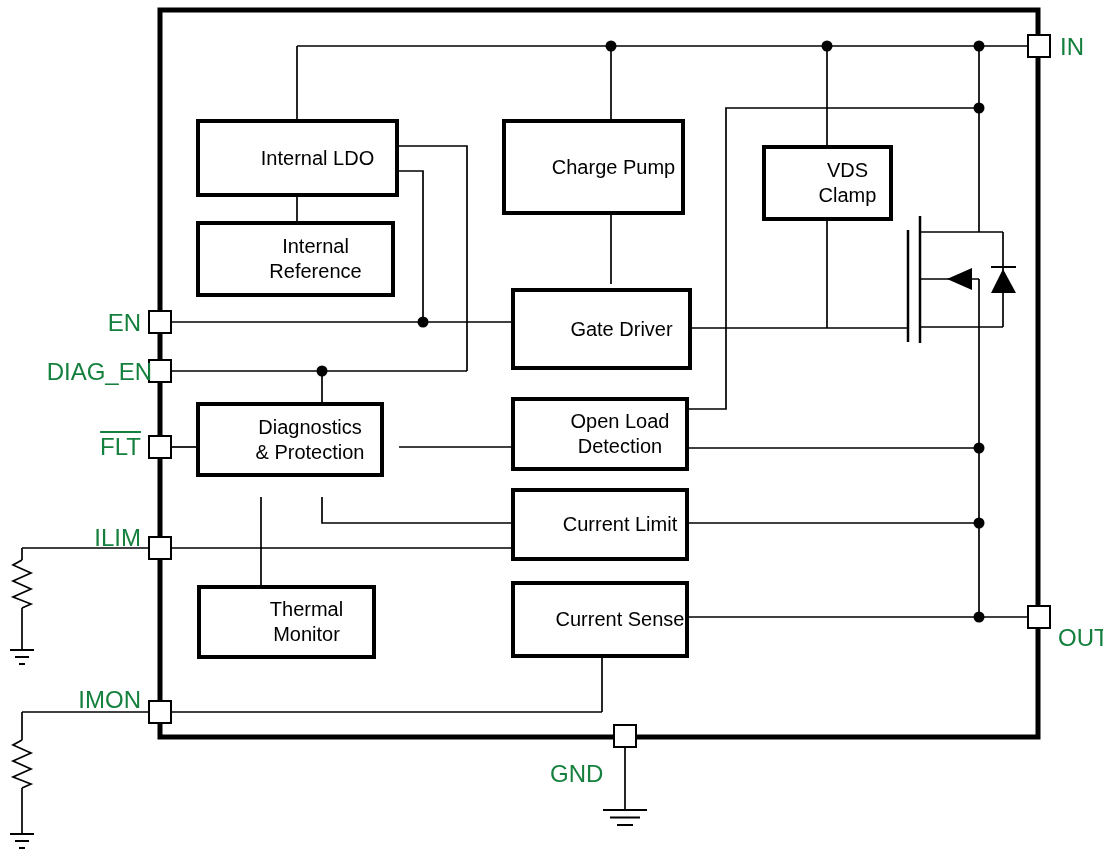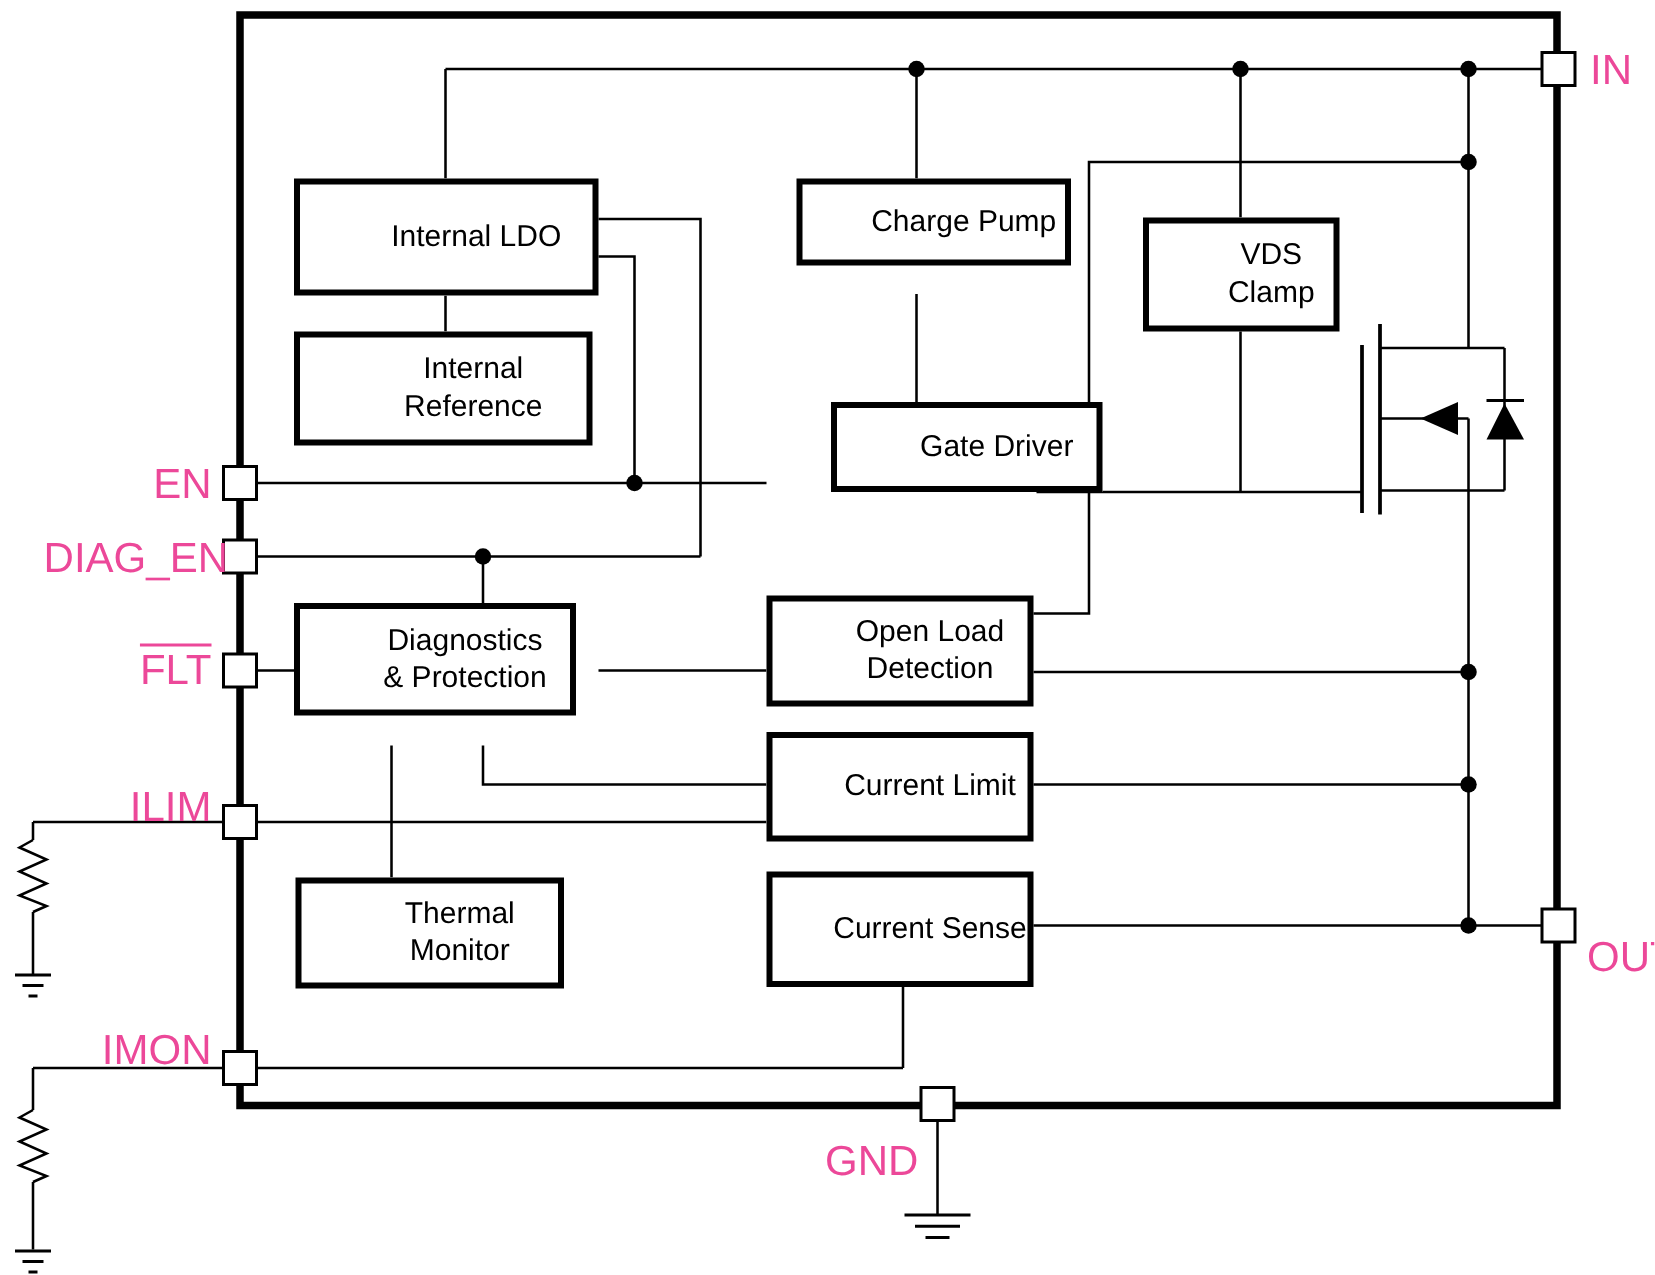--- a/index.html
+++ b/index.html
@@ -31,23 +31,23 @@
     justify-content: center;
     text-align: center;
     font-size: 20px;
     line-height: 25px;
     white-space: pre-line;
     color: #000000;
     padding-left: 40px;
   }
   .pin-label {
     position: absolute;
-    font-size: 28px;
+    font-size: 24px;
     line-height: 22px;
-    color: #ec4899;
+    color: #15803d;
     white-space: nowrap;
   }
   .pin-label.left {
     left: 0;
     width: 141px;
     text-align: right;
   }
   .overline {
     text-decoration: overline;
   }
@@ -162,25 +162,25 @@
       <rect x="149" y="701" width="22" height="22"></rect>
       <rect x="1028" y="606" width="22" height="22"></rect>
       <rect x="614" y="725" width="22" height="22"></rect>
     </g>
   </svg>
 
   <div class="block" style="left:196px; top:119px; width:203px; height:78px;">Internal LDO</div>
 
   <div class="block" style="left:196px; top:221px; width:199px; height:76px;">Internal Reference</div>
 
-  <div class="block" style="left:531px; top:119px; width:183px; height:58px;">Charge Pump</div>
+  <div class="block" style="left:502px; top:119px; width:183px; height:96px;">Charge Pump</div>
 
   <div class="block" style="left:762px; top:145px; width:131px; height:76px;">VDS Clamp</div>
 
-  <div class="block" style="left:511px; top:268px; width:181px; height:60px;margin-left:43px;">Gate Driver</div>
+  <div class="block" style="left:511px; top:288px; width:181px; height:82px;">Gate Driver</div>
 
   <div class="block" style="left:511px; top:397px; width:178px; height:74px;">Open Load
 Detection</div>
 
   <div class="block" style="left:511px; top:488px; width:178px; height:73px;text-align:center;">Current Limit</div>
 
   <div class="block" style="left:511px; top:581px; width:178px; height:77px;">Current Sense</div>
 
   <div class="block" style="left:196px; top:402px; width:188px; height:75px;">Diagnostics
 &amp; Protection</div>

